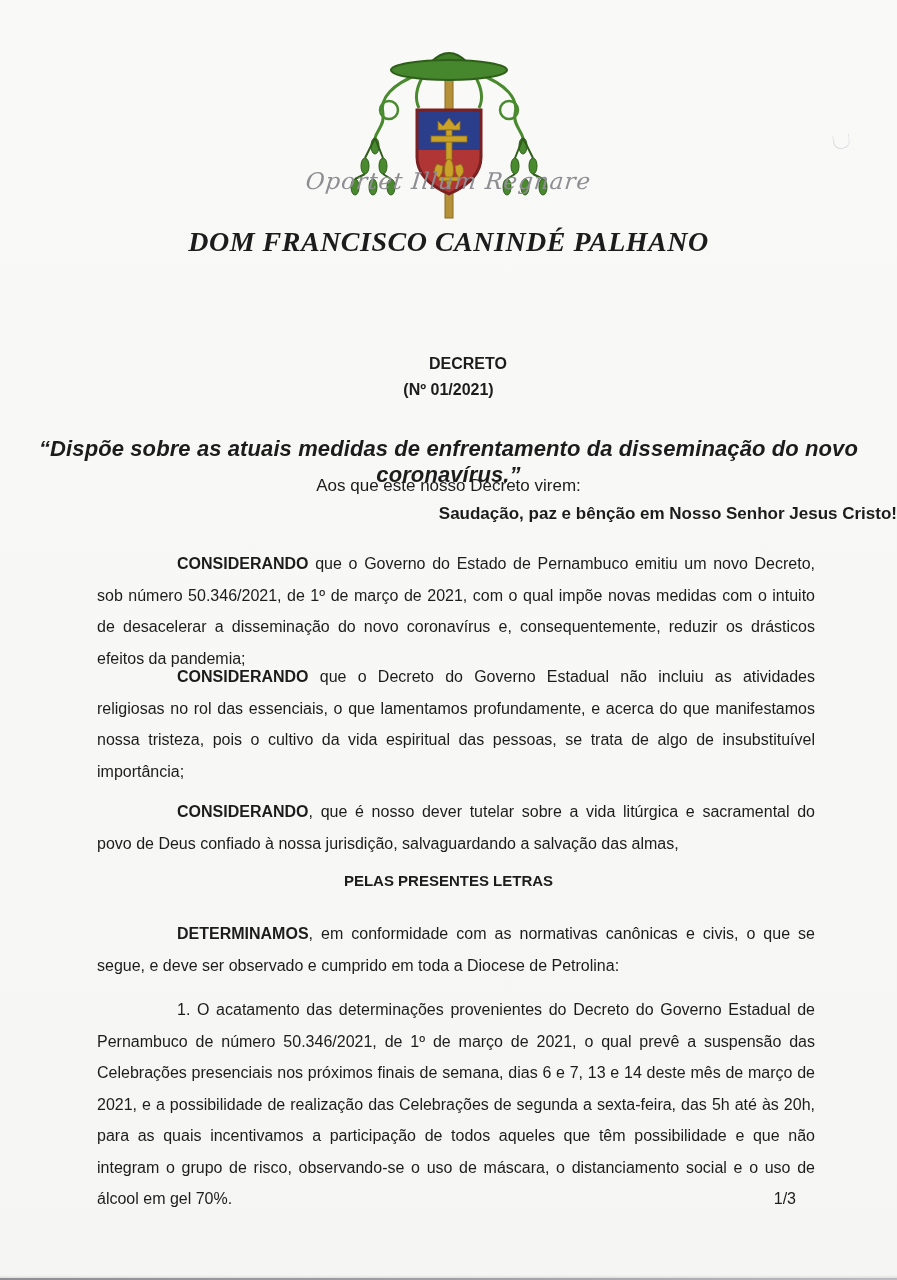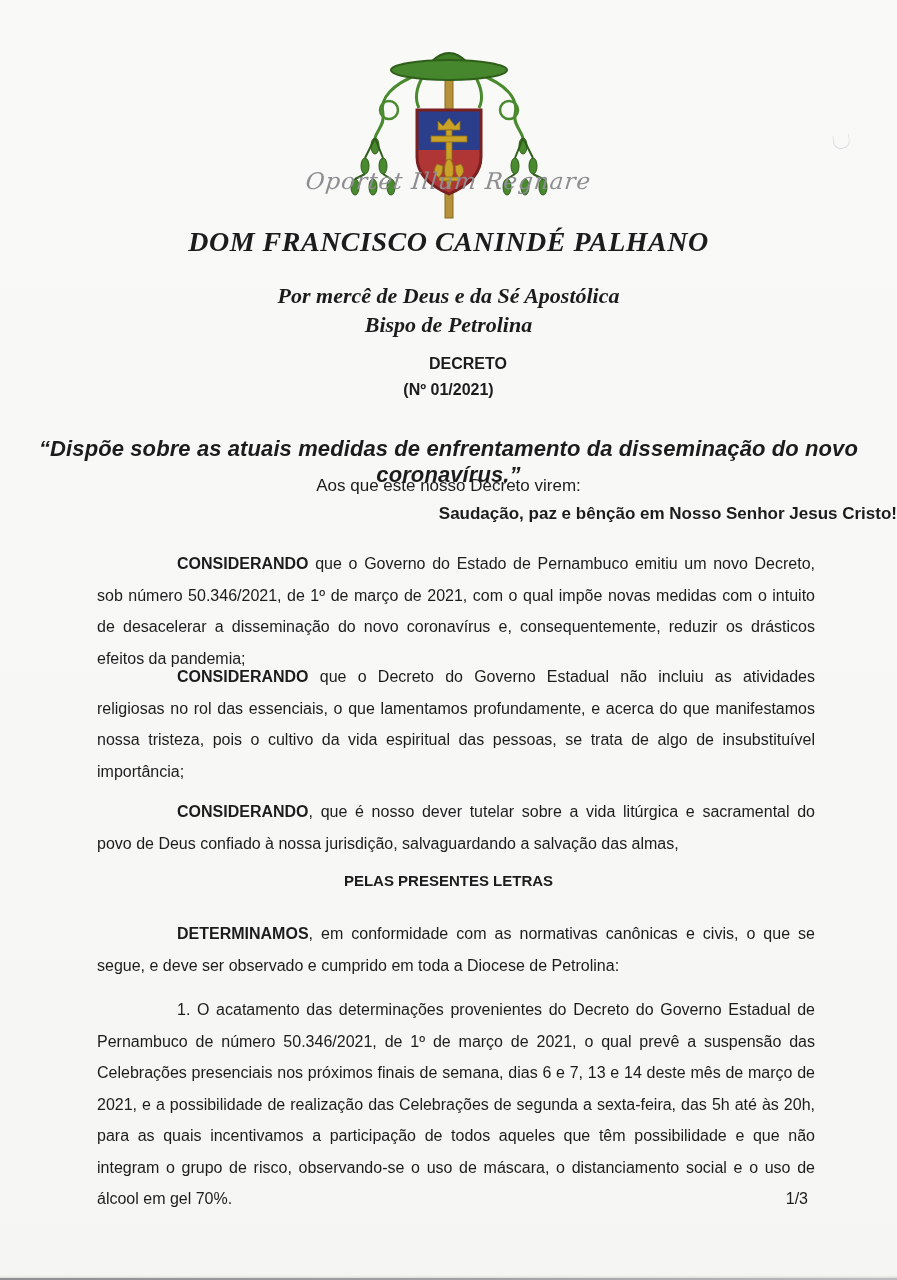--- a/index.html
+++ b/index.html
@@ -44,21 +44,21 @@
     text-align:justify;text-indent:80px;
   }
   .para b{font-weight:bold;}
   .p1{top:548px;}
   .p2{top:639px;margin-top:22px;}
   .p3{top:796px;}
   .section-heading{top:872px;font-weight:bold;font-size:15px;}
   .p4{top:918px;}
   .p5{top:994px;}
 
-  .page-number{top:1190px;right:89px;font-size:16px;}
+  .page-number{top:1190px;right:101px;font-size:16px;}
 
   
   .scan-mark{
     top:135px;left:833px;width:15px;height:13px;
     border:1.5px solid #d9d9de;border-top:none;border-right:1.5px solid #e3e3e7;
     border-radius:0 0 8px 8px;transform:rotate(-8deg);
   }
   .scan-bottom{
     bottom:0;left:0;right:0;height:5px;
     background:linear-gradient(180deg,rgba(0,0,0,0) 0%,rgba(0,0,0,.06) 40%,rgba(0,0,0,.18) 100%);
@@ -129,22 +129,20 @@
           <rect x="120" y="147" width="20" height="4" rx="1.5"></rect>
           <path d="M127,151 L133,151 L131,158 L129,158 Z"></path>
         </g>
         <path d="M98,80 L162,80 L162,127 Q162,150 130,164 Q98,150 98,127 Z" fill="none" stroke="#7a2020" stroke-width="3"></path>
       </g>
     </svg>
   </div>
   <div class="abs motto">Oportet Illum Regnare</div>
 
   <div class="abs center doc-name">DOM FRANCISCO CANINDÉ PALHANO</div>
-  <div class="abs center doc-sub1">Por mercê de Deus e da Sé Apostólica</div>
-  <div class="abs center doc-sub2">Bispo de Petrolina</div>
   <div class="abs center doc-type">DECRETO</div>
   <div class="abs center doc-number">(Nº 01/2021)</div>
 
   <div class="abs center epigraph">“Dispõe sobre as atuais medidas de enfrentamento da disseminação do novo coronavírus.”</div>
   <div class="abs center sal1">Aos que este nosso Decreto virem:</div>
   <div class="abs center sal2">Saudação, paz e bênção em Nosso Senhor Jesus Cristo!</div>
 
   <div class="abs para p1"><b>CONSIDERANDO</b><span> que o Governo do Estado de Pernambuco emitiu um novo Decreto, sob número 50.346/2021, de 1º de março de 2021, com o qual impõe novas medidas com o intuito de desacelerar a disseminação do novo coronavírus e, consequentemente, reduzir os drásticos efeitos da pandemia;</span></div>
 
   <div class="abs para p2"><b>CONSIDERANDO</b><span> que o Decreto do Governo Estadual não incluiu as atividades religiosas no rol das essenciais, o que lamentamos profundamente, e acerca do que manifestamos nossa tristeza, pois o cultivo da vida espiritual das pessoas, se trata de algo de insubstituível importância;</span></div>

